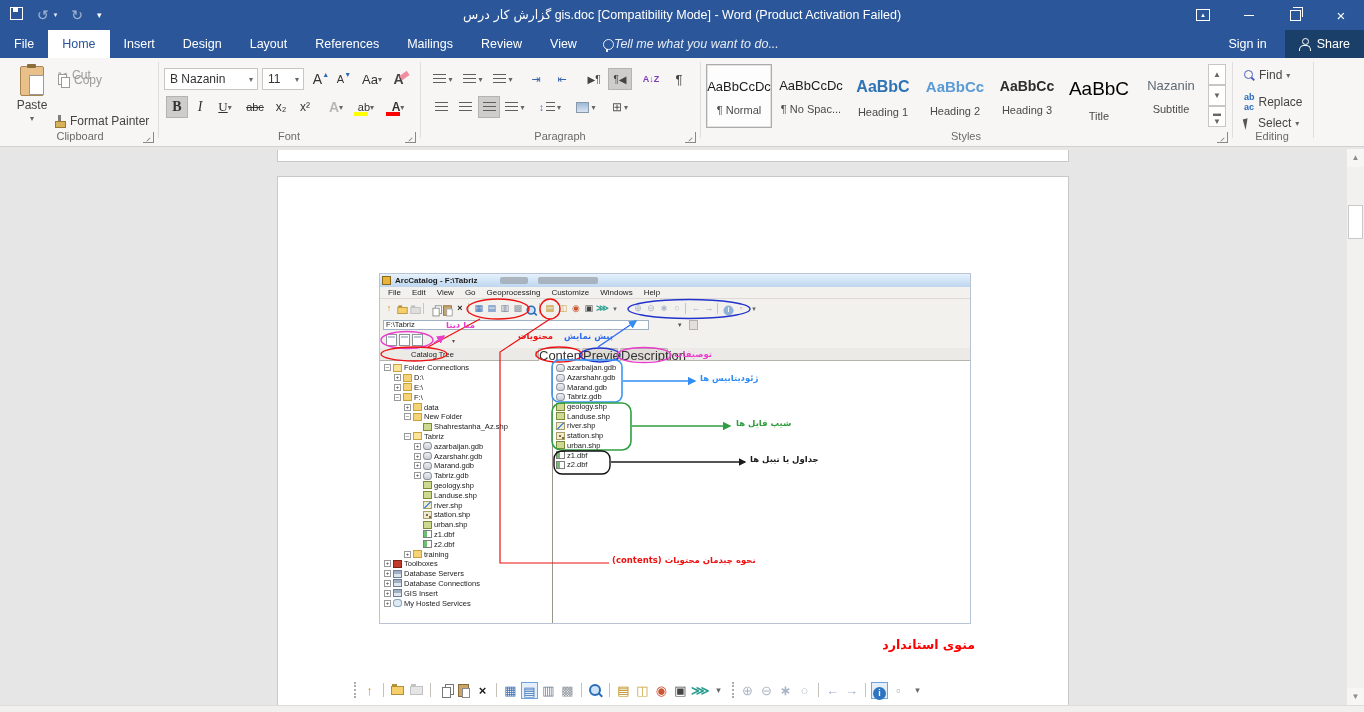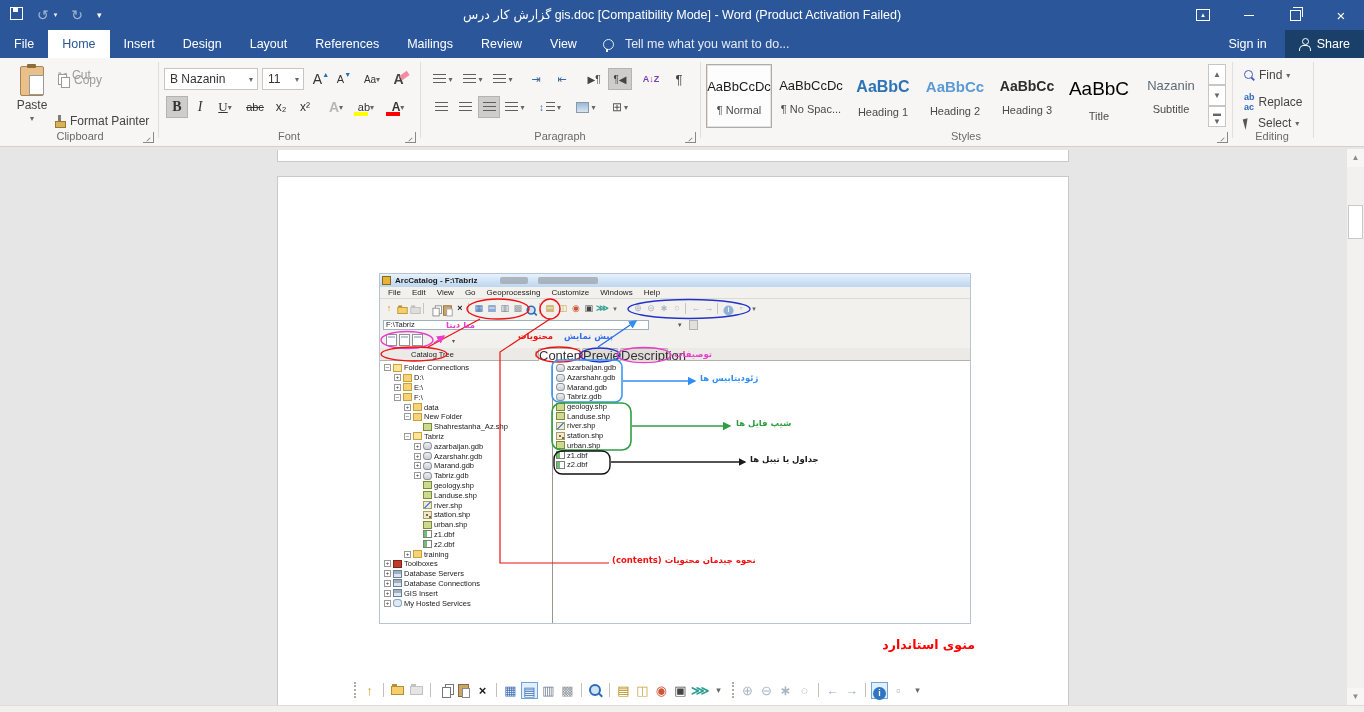--- a/index.html
+++ b/index.html
@@ -22,21 +22,21 @@
   .rdo-ico{width:12px;height:10px;border:1px solid #fff;font-size:7px;text-align:center;line-height:9px;}
   .min-ico{width:10px;height:1px;background:#fff;}
   .res-ico{width:9px;height:9px;border:1px solid #fff;position:relative;}
   .res-ico:before{content:"";position:absolute;left:2px;top:-4px;width:9px;height:9px;border:1px solid #fff;border-bottom:none;border-left:none;}
   .cls-ico{font-size:15px;line-height:15px;}
 
   
   #tabrow{position:absolute;left:0;top:30px;width:1364px;height:28px;background:#2b579a;display:flex;color:#fff;font-size:12.5px;}
   .wtab{padding:0 14px;line-height:28px;cursor:default;}
   .wtab.active{background:#fff;color:#2b579a;}
-  #tellme{display:flex;align-items:center;gap:11px;margin-left:12px;color:rgba(255,255,255,.88);}
+  #tellme{display:flex;align-items:center;gap:0;margin-left:12px;color:rgba(255,255,255,.88);font-style:italic;}
   .bulb{width:9px;height:9px;border:1.2px solid rgba(255,255,255,.88);border-radius:50%;position:relative;}
   .bulb:after{content:"";position:absolute;left:2.5px;top:9px;width:2px;height:3px;background:rgba(255,255,255,.88);}
   #tabright{position:absolute;right:0;top:30px;height:28px;display:flex;align-items:center;color:#fff;}
   #signin{margin-right:18px;font-size:12.5px;}
   #share{height:28px;background:#1a4069;display:flex;align-items:center;gap:6px;padding:0 14px;font-size:12.5px;}
   .person{width:12px;height:12px;position:relative;}
   .person:before{content:"";position:absolute;left:3px;top:0;width:5px;height:5px;border:1.2px solid #fff;border-radius:50%;}
   .person:after{content:"";position:absolute;left:0;top:6.5px;width:10px;height:5px;border:1.2px solid #fff;border-bottom:none;border-radius:5px 5px 0 0;}
 
   
@@ -255,21 +255,21 @@
     </div>
   <div class="fbtn" style="left:310px;top:10px;width:22px">
       <span style="font-size:14px">A</span>
       <span style="color:#2b6cb8;font-size:7px;margin-top:-10px">▲</span>
     </div>
   <div class="fbtn" style="left:334px;top:10px;width:20px">
       <span style="font-size:11px">A</span>
       <span style="color:#2b6cb8;font-size:7px;margin-top:-10px">▼</span>
     </div>
   <div class="fbtn" style="left:358px;top:10px;width:28px">
-      <span style="font-size:10px">Aa</span>
+      <span style="font-size:13px">Aa</span>
       <span class="ddv">▾</span>
     </div>
   <div class="fbtn" style="left:390px;top:10px;width:22px">
       <span class="eff-t" style="color:#444">A</span>
       <span style="width:9px;height:5px;background:#f08ea0;margin-left:-4px;margin-top:-8px;transform:rotate(-35deg);display:inline-block"></span>
     </div>
 
   <div class="fbtn sel" style="left:166px;top:38px;width:22px">
       <span class="b-ltr">B</span>
     </div>

